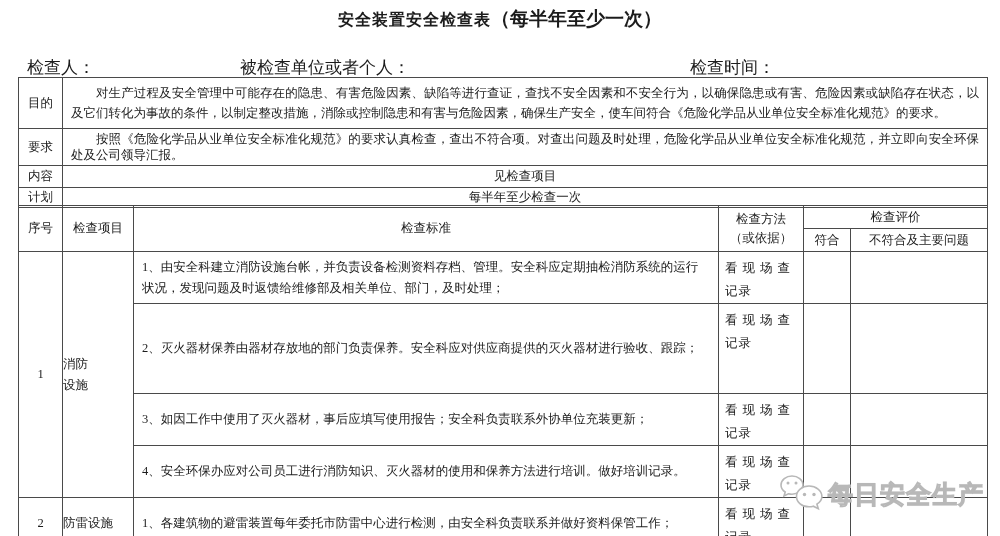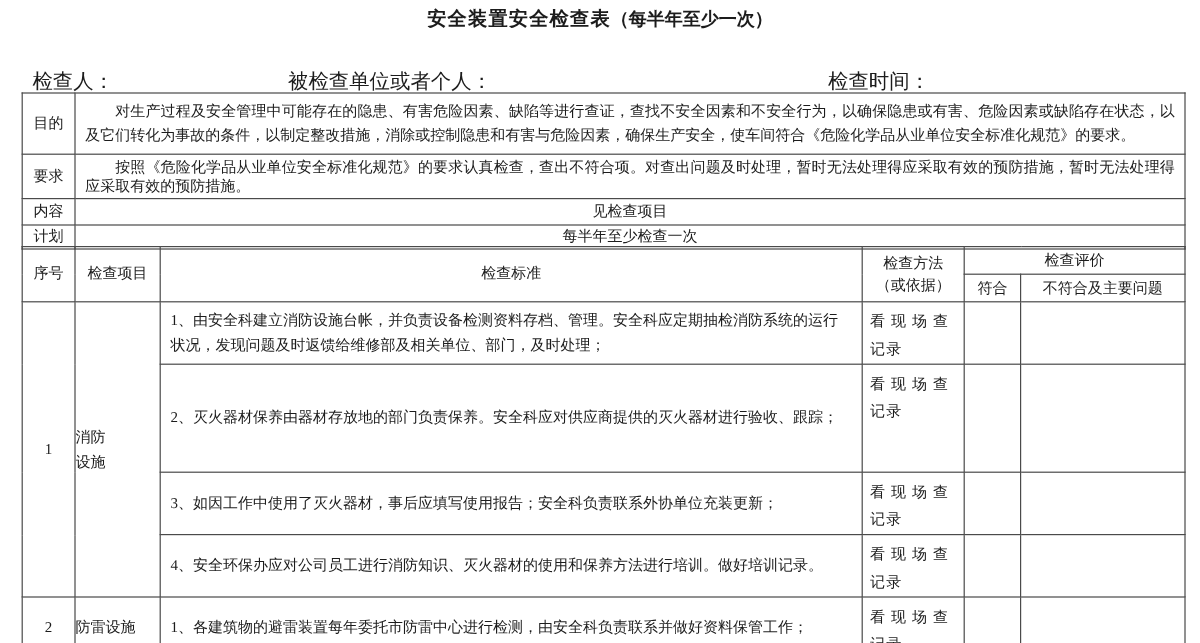--- a/index.html
+++ b/index.html
@@ -10,21 +10,21 @@
     font-family:"Liberation Serif","DejaVu Serif",serif;
     color:#1c1c1c;
     overflow:hidden;
   }
   
   .title{
     position:absolute;top:6px;left:0;width:1000px;
     text-align:center;white-space:nowrap;
   }
   .title .main{font-size:16px;font-weight:bold;letter-spacing:1px;}
-  .title .paren{font-size:15px;font-weight:bold;}
+  .title .paren{font-size:19px;font-weight:bold;}
   
   .info-row{position:absolute;top:56px;left:0;width:1000px;height:18px;font-size:17px;}
   .info-row span{position:absolute;white-space:nowrap;}
   .lbl-inspector{left:27px;}
   .lbl-unit{left:240px;}
   .lbl-time{left:690px;}
   
   table{border-collapse:collapse;table-layout:fixed;}
   td,th{
     border:1px solid #4a4a4a;
@@ -105,21 +105,21 @@
     <tbody>
         <tr class="mr0">
       <td class="cell-label">目的</td>
       <td class="meta-text">
             <span class="indent">对生产过程及安全管理中可能存在的隐患、有害危险因素、缺陷等进行查证，查找不安全因素和不安全行为，以确保隐患或有害、危险因素或缺陷存在状态，以及它们转化为事故的条件，以制定整改措施，消除或控制隐患和有害与危险因素，确保生产安全，使车间符合《危险化学品从业单位安全标准化规范》的要求。</span>
           </td>
     </tr>
     <tr class="mr1">
       <td class="cell-label">要求</td>
       <td class="meta-text meta-text2">
-            <span class="indent">按照《危险化学品从业单位安全标准化规范》的要求认真检查，查出不符合项。对查出问题及时处理，暂时无法处理得应采取有效的预防措施，暂时无法处理得应采取有效的预防措施。</span>
+            <span class="indent">按照《危险化学品从业单位安全标准化规范》的要求认真检查，查出不符合项。对查出问题及时处理，危险化学品从业单位安全标准化规范，并立即向安全环保处及公司领导汇报。</span>
           </td>
     </tr>
     <tr class="mr2">
       <td class="cell-label">内容</td>
       <td class="meta-center">见检查项目</td>
     </tr>
     <tr class="mr3">
       <td class="cell-label">计划</td>
       <td class="meta-center">每半年至少检查一次</td>
     </tr>
@@ -201,14 +201,29 @@
       <td class="cell-method">
         <div class="m1">看现场查</div>
         <div class="m2">记录</div>
       </td>
       <td class="cell-empty"></td>
       <td class="cell-empty"></td>
     </tr>
   </tbody>
     </table>
 
+  <div class="watermark">
+    <svg class="wm-icon" viewBox="0 0 52 52" xmlns="http://www.w3.org/2000/svg">
+      <g fill="#ffffff" stroke="#b8b8b8" stroke-width="1.6">
+        <path d="M 16 8 c -6 0 -11 4 -11 9 c 0 3 1.6 5.4 4.2 7 l -1.2 4 l 4.4 -2.2 c 1.1 0.3 2.4 0.5 3.6 0.5 c 6 0 11 -4 11 -9.3 C 27 12 22 8 16 8 Z"></path>
+        <path d="M 33 18 c -7 0 -12.5 4.6 -12.5 10.4 c 0 5.8 5.5 10.4 12.5 10.4 c 1.5 0 3 -0.2 4.3 -0.6 l 5 2.5 l -1.4 -4.6 c 3 -1.9 5 -4.8 5 -7.7 C 45.9 22.6 40 18 33 18 Z"></path>
+      </g>
+      <g fill="#b8b8b8" stroke="none">
+        <circle cx="12" cy="15" r="1.5"></circle>
+        <circle cx="20" cy="15" r="1.5"></circle>
+        <circle cx="28.5" cy="26.5" r="1.7"></circle>
+        <circle cx="38" cy="26.5" r="1.7"></circle>
+      </g>
+    </svg>
+    <span class="wm-text">每日安全生产</span>
+  </div>
 
 </div>
 
 </body></html>

